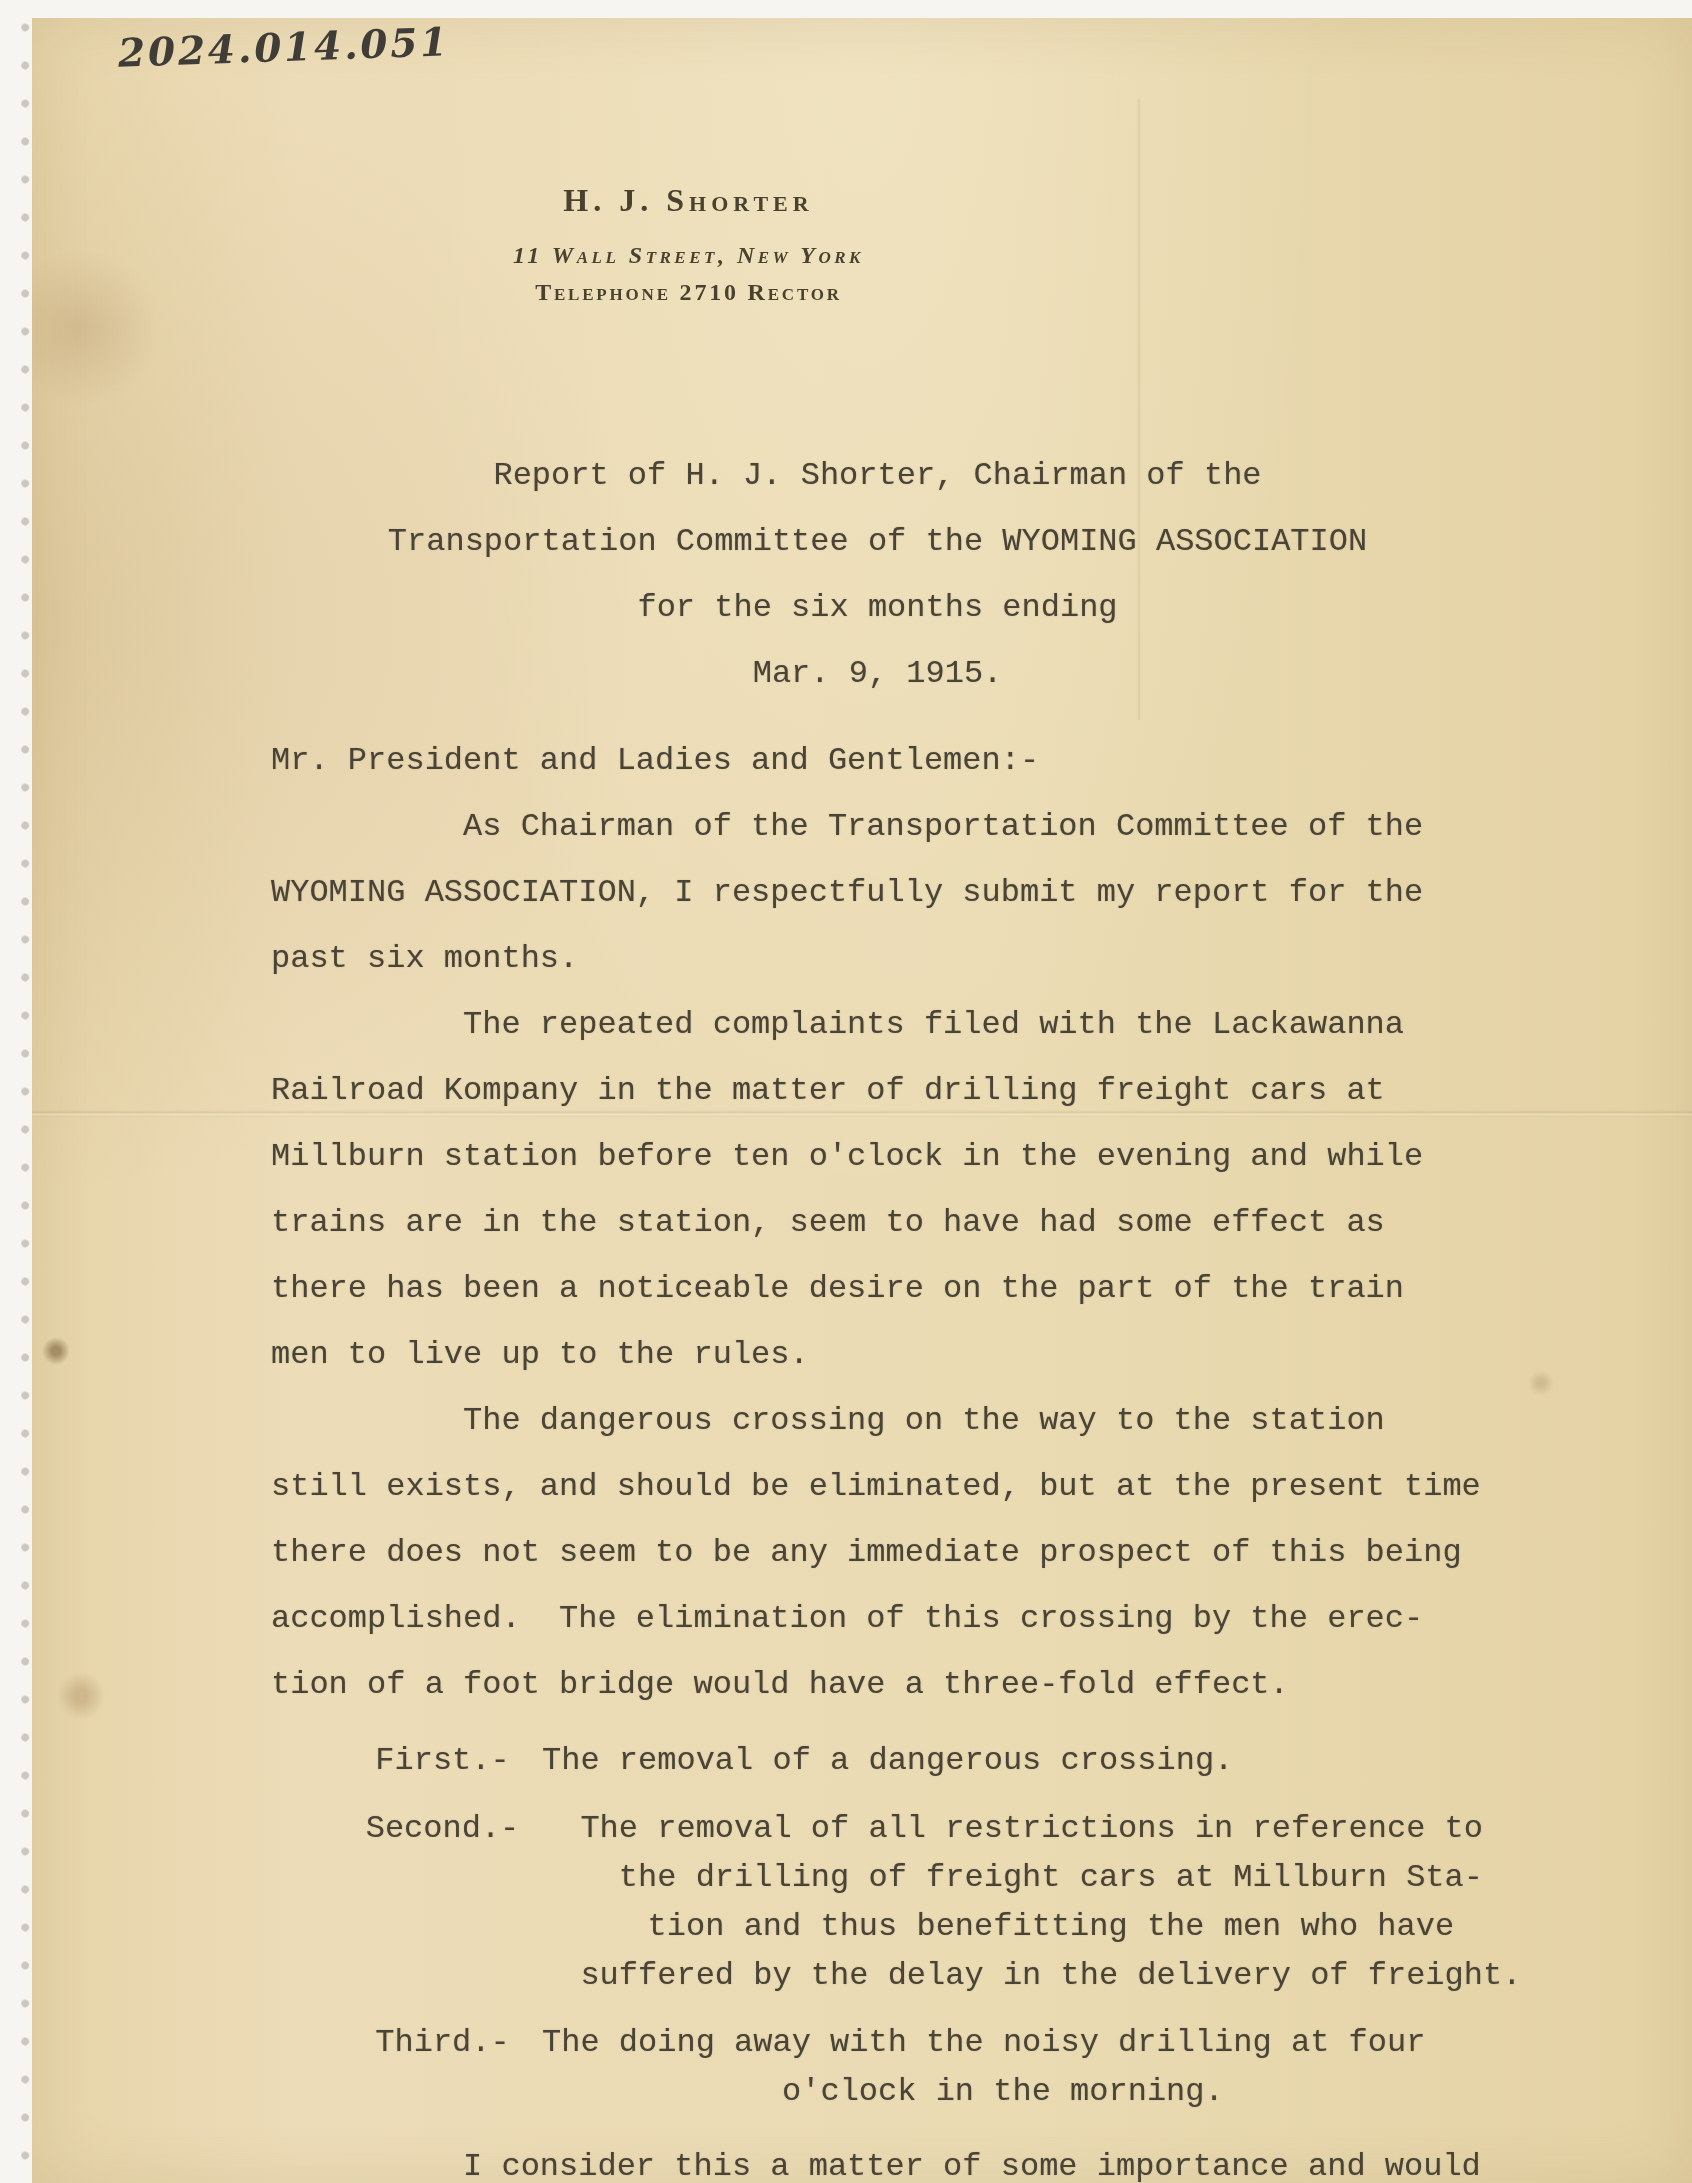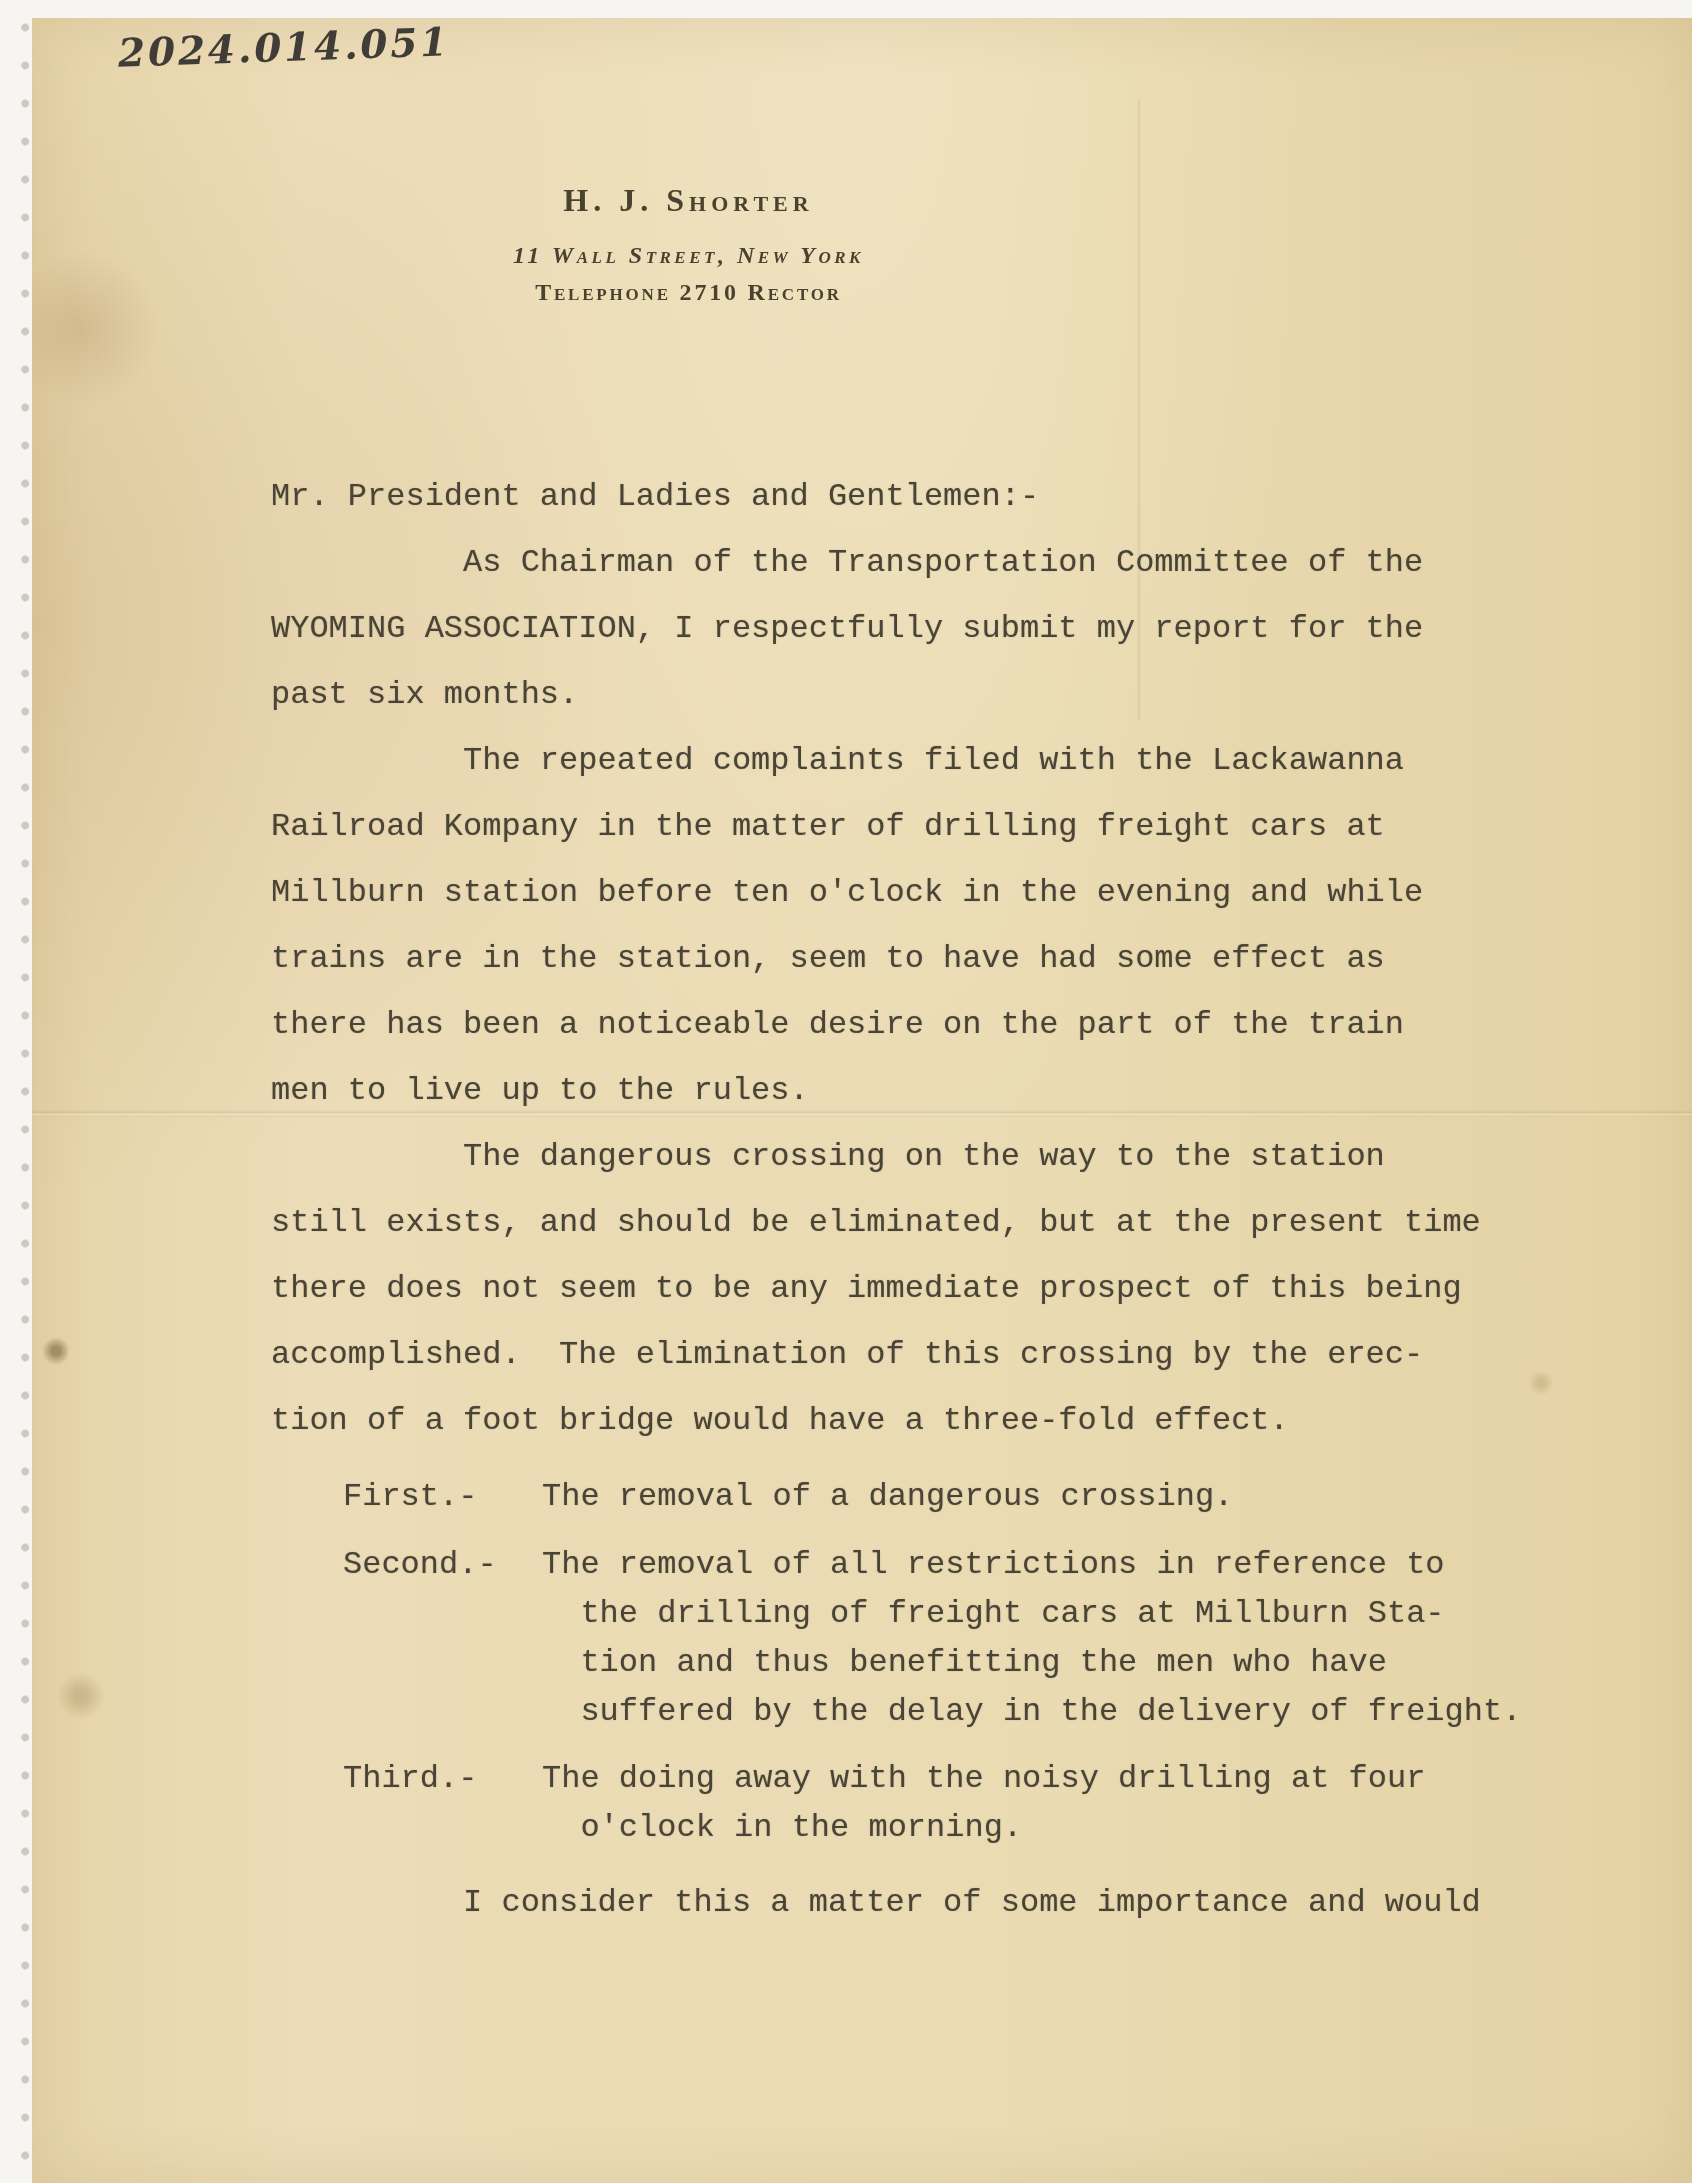--- a/index.html
+++ b/index.html
@@ -42,21 +42,21 @@
   .lh-phone{font-size:24px;font-weight:700;font-variant:small-caps;letter-spacing:2.8px;line-height:24px;margin-top:10px;}
   .content{
     position:absolute;left:271px;top:443px;width:1213px;
     font-family:"Liberation Mono", monospace;
     font-size:32px;line-height:66px;color:#4a4437;
     text-shadow:0 0 1.4px rgba(74,68,55,0.30);
   }
   .title-block{text-align:center;}
   .salutation{margin-top:21px;white-space:pre;}
   .para{white-space:pre;}
-  .item{display:flex;margin-top:18.3px;line-height:49px;margin-left:72px;}
+  .item{display:flex;margin-top:18.3px;line-height:49px;margin-left:72px;text-align:center;}
   .item-label{flex:0 0 199px;white-space:pre;}
   .item-text{white-space:pre;}
   .closing{margin-top:18.3px;}
 </style>
 </head>
 <body>
 
 <div class="scan-strip-top"></div>
 <div class="paper"></div>
 <div class="perforation"></div>
@@ -65,20 +65,26 @@
 
 <div class="handwritten">2024.014.051</div>
 
 <div class="letterhead">
   <div class="lh-name">H. J. Shorter</div>
   <div class="lh-address">11 Wall Street, New York</div>
   <div class="lh-phone">Telephone 2710 Rector</div>
 </div>
 
 <div class="content">
+  <div class="title-block">
+    <div>Report of H. J. Shorter, Chairman of the</div>
+    <div>Transportation Committee of the WYOMING ASSOCIATION</div>
+    <div>for the six months ending</div>
+    <div>Mar. 9, 1915.</div>
+  </div>
 
   <div class="salutation">Mr. President and Ladies and Gentlemen:-</div>
 
   <div class="para">          As Chairman of the Transportation Committee of the
 WYOMING ASSOCIATION, I respectfully submit my report for the
 past six months.</div>
   <div class="para">          The repeated complaints filed with the Lackawanna
 Railroad Kompany in the matter of drilling freight cars at
 Millburn station before ten o'clock in the evening and while
 trains are in the station, seem to have had some effect as

